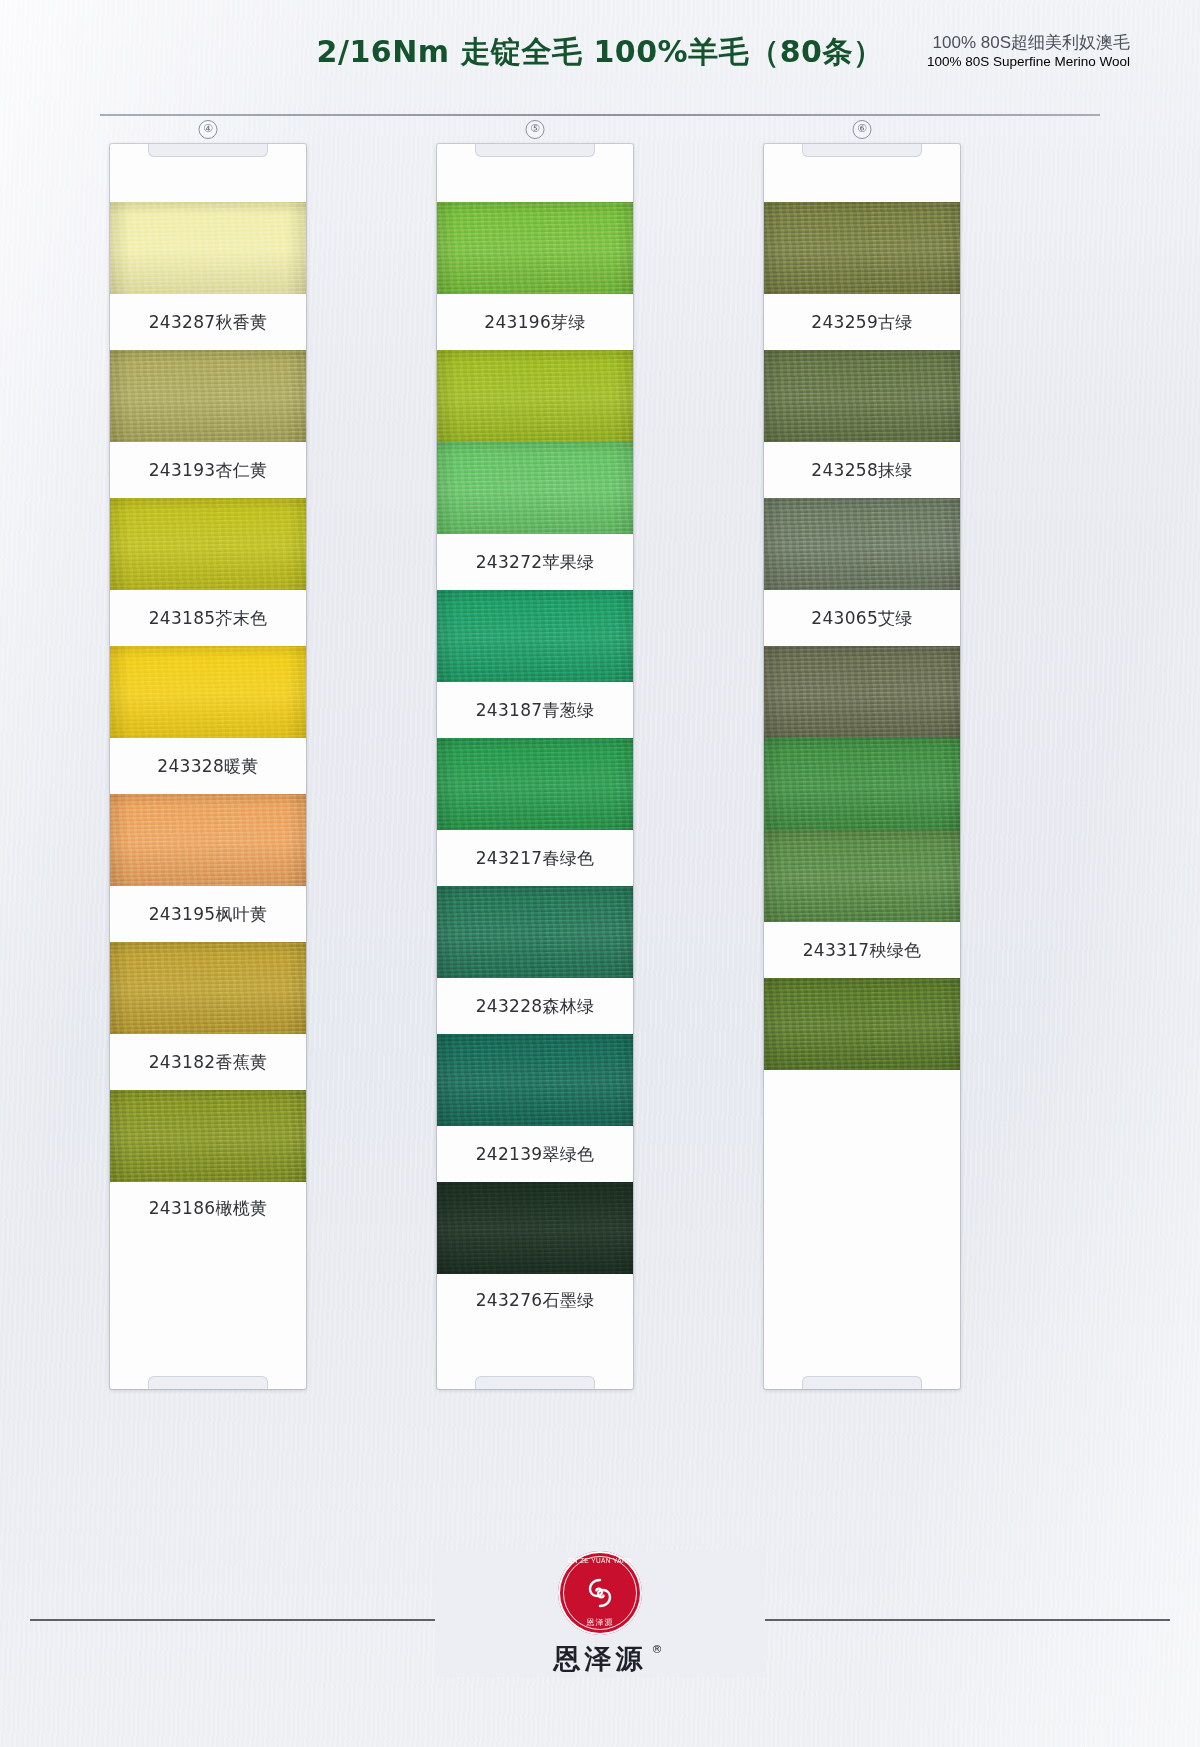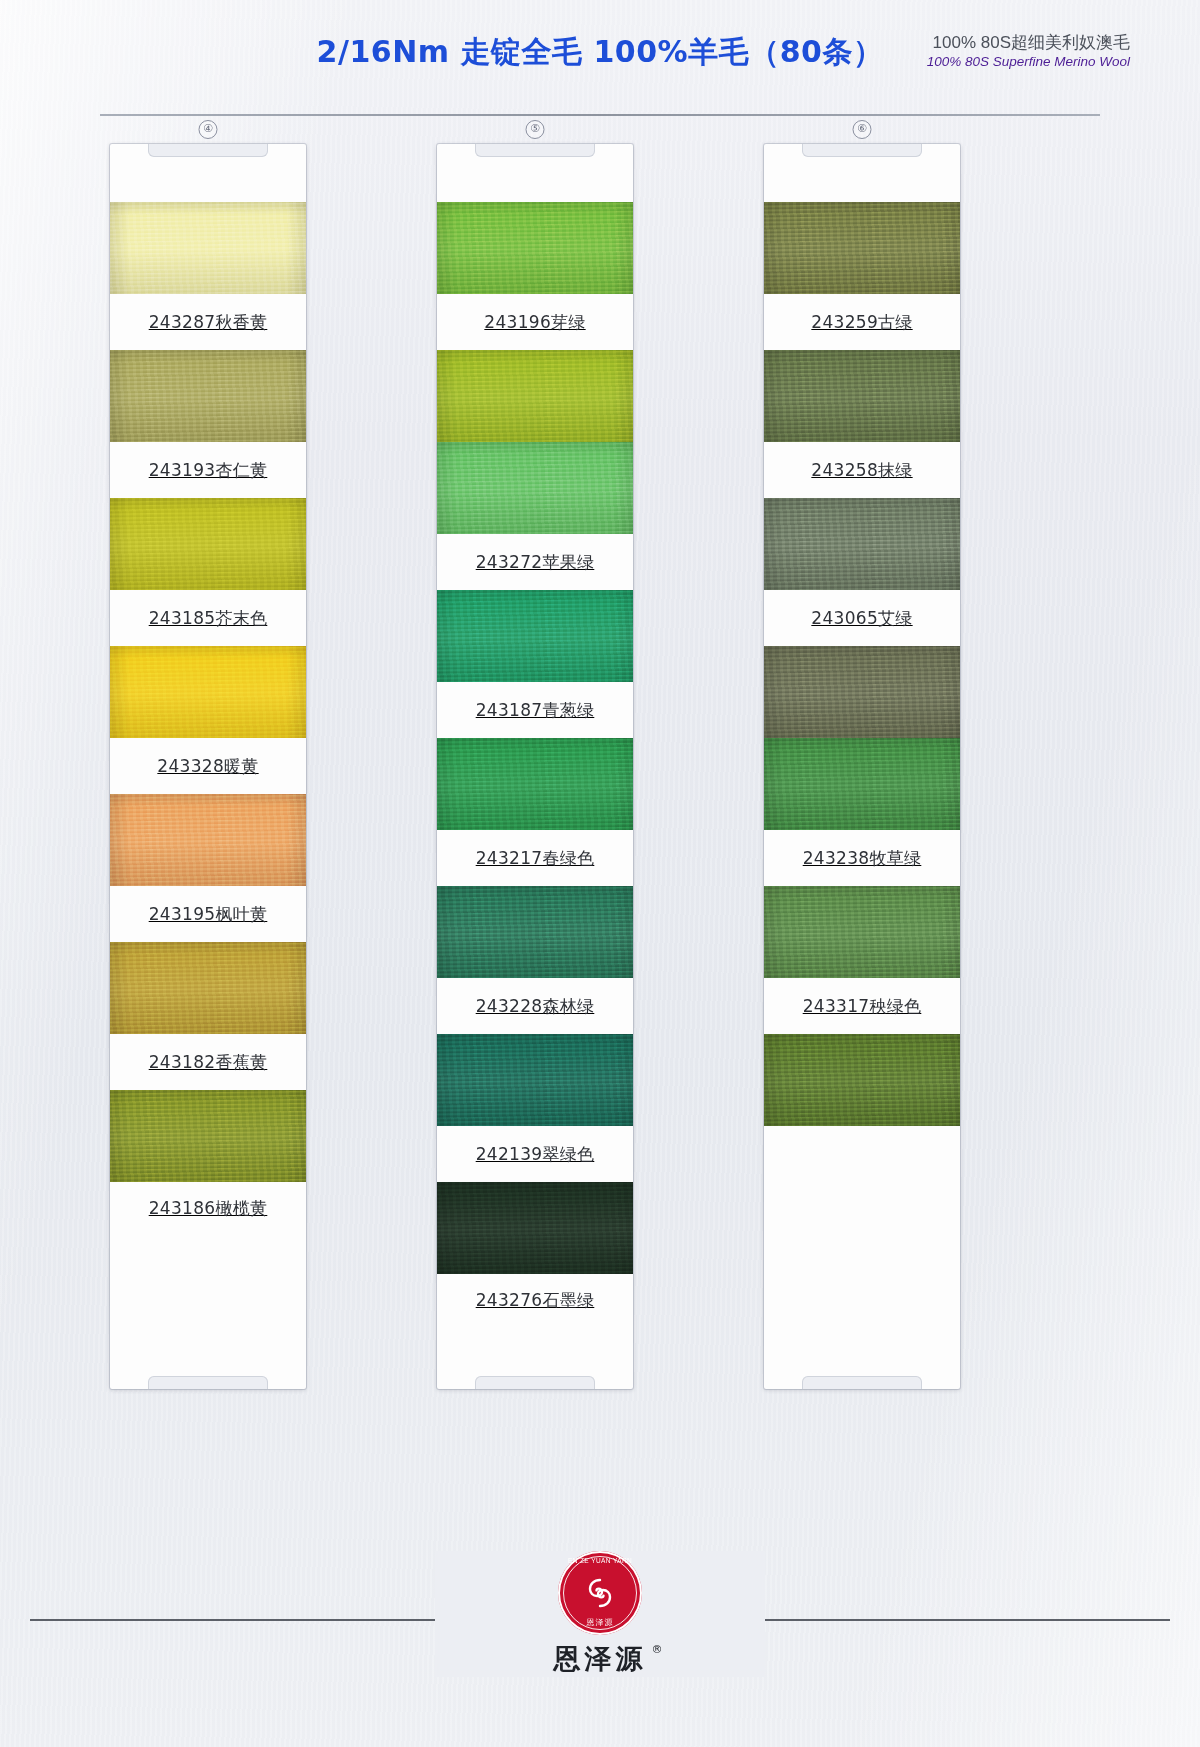--- a/index.html
+++ b/index.html
@@ -27,29 +27,29 @@
   .header{
     position:absolute;left:0;right:0;top:28px;height:74px;
   }
   .header-inner{
     position:relative;width:1060px;margin:0 auto;height:54px;
     display:flex;align-items:flex-start;justify-content:center;
   }
   .title-main{
     position:absolute;left:50%;transform:translateX(-50%);
     top:4px;
-    font-size:30px;font-weight:bold;color:#1d4ed8;
+    font-size:30px;font-weight:bold;color:#14532d;
     letter-spacing:.5px;white-space:nowrap;
     font-family:"DejaVu Sans","Liberation Sans",sans-serif;
   }
   .title-right{
     position:absolute;right:0;top:4px;text-align:right;line-height:1.25;
   }
   .title-right .cn{font-size:17px;color:#4b505a;white-space:nowrap;}
-  .title-right .en{font-size:13.5px;color:#4c1d95;white-space:nowrap;margin-top:1px;font-style:italic;}
+  .title-right .en{font-size:13.5px;color:#000000;white-space:nowrap;margin-top:1px;}
   .header-rule{
     position:absolute;left:100px;right:100px;top:86px;height:2px;
     background:linear-gradient(90deg,#9ba2ae,#7c838f 50%,#9ba2ae);
     opacity:.85;
   }
 
   
   .board{
     position:absolute;top:120px;left:0;right:0;height:1290px;
   }
@@ -73,21 +73,21 @@
   .card::before,.card::after{
     content:"";position:absolute;left:50%;transform:translateX(-50%);
     width:120px;height:14px;background:#eceef3;
     box-shadow:inset 0 0 0 1px rgba(180,185,198,.5);
   }
   .card::before{top:-1px;border-radius:0 0 6px 6px;}
   .card::after{bottom:-1px;border-radius:6px 6px 0 0;}
 
   .card-inner{position:absolute;inset:0;padding-top:58px;box-sizing:border-box;}
 
-  .swatch-row{position:relative;text-decoration:underline;}
+  .swatch-row{position:relative;}
   .swatch{
     position:relative;width:100%;height:92px;overflow:hidden;
   }
   
   .swatch .thread{
     position:absolute;inset:0;
     background-image:
       repeating-linear-gradient(179.2deg,
         rgba(255,255,255,.17) 0px,
         rgba(255,255,255,.04) 1px,
@@ -322,21 +322,20 @@
             <div class="swatch" style="background: rgb(110, 115, 87);">
               <div class="shade"></div>
               <div class="thread"></div>
             </div>
           </div>
           <div class="swatch-row">
             <div class="swatch" style="background: rgb(71, 147, 73);">
               <div class="shade"></div>
               <div class="thread"></div>
             </div>
-            <div class="label">243238牧草绿</div>
           </div>
           <div class="swatch-row">
             <div class="swatch" style="background: rgb(95, 143, 77);">
               <div class="shade"></div>
               <div class="thread"></div>
             </div>
             <div class="label">243317秧绿色</div>
           </div>
           <div class="swatch-row">
             <div class="swatch" style="background: rgb(95, 126, 48);">

